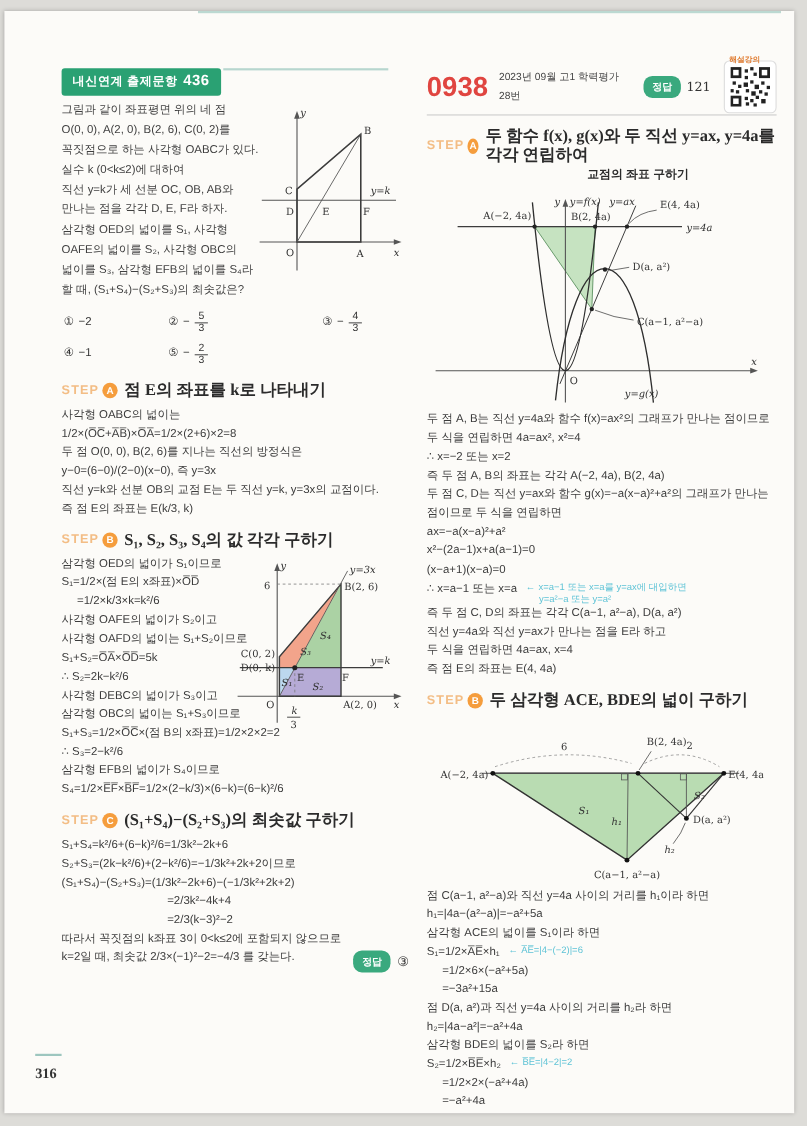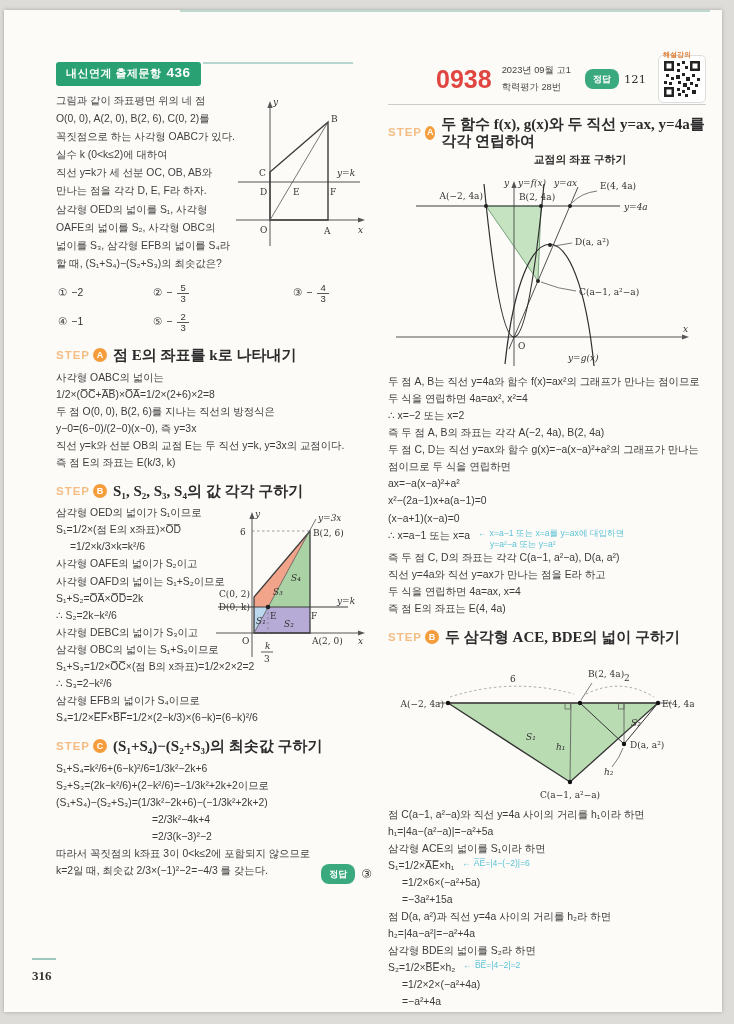--- a/index.html
+++ b/index.html
@@ -38,21 +38,21 @@
              font-size:9px;font-weight:bold;display:flex;align-items:center;
              justify-content:center;margin-left:-3px;}
   .step-title{font-weight:bold;color:#2b2b2b;font-size:15px;font-family:Liberation Serif, serif;}
   .step-title2{font-weight:bold;color:#2b2b2b;font-size:10.8px;margin:-4px 0 6px 66px;text-align:center;}
   
   .ans-row{display:flex;justify-content:flex-end;align-items:center;gap:6px;margin-top:-16px;}
   .pill{background:#3aa97e;color:#fff;font-size:9px;font-weight:bold;
         border-radius:8px;padding:1.5px 8px;}
   .circled{font-size:12px;color:#333;}
   
-  .r-head{display:flex;align-items:center;gap:10px;height:46px;margin-left:48px;}
+  .r-head{display:flex;align-items:center;gap:10px;height:46px;}
   .r-num{color:#e04540;font-weight:bold;font-size:25px;font-family:"Liberation Sans",sans-serif;}
   .r-src{font-size:9.3px;color:#444;flex:1;}
   .r-ans{display:flex;align-items:center;gap:5px;margin-right:2px;}
   .r-ans .val{font-size:11.5px;color:#333;font-family:"DejaVu Serif",serif;}
   .qr-box{position:relative;width:46px;height:46px;border:1px solid #ddd;border-radius:5px;
           background:#fff;display:flex;align-items:center;justify-content:center;}
   .qr-label{position:absolute;top:-9px;left:4px;font-size:7px;color:#e07b30;font-weight:bold;}
   .r-rule{height:1px;background:#ccc;margin:2px 0 8px 0;}
   .note{color:#5ec3d6;font-size:8.6px;line-height:11px;}
   .ln-row{display:flex;align-items:flex-start;gap:8px;}
@@ -206,21 +206,21 @@
         <text x="146" y="139">x</text>
         <text x="53" y="144">k</text>
         <line x1="49" y1="147" x2="61" y2="147" stroke="#333" stroke-width="0.8"></line>
         <text class="rm" x="52" y="157">3</text>
       </svg>
       <p class="ln">삼각형 OED의 넓이가 S₁이므로</p>
       <p class="ln">S₁=1/2×(점 E의 x좌표)×O̅D̅</p>
       <p class="ln indent1">=1/2×k/3×k=k²/6</p>
       <p class="ln">사각형 OAFE의 넓이가 S₂이고</p>
       <p class="ln">사각형 OAFD의 넓이는 S₁+S₂이므로</p>
-      <p class="ln">S₁+S₂=O̅A̅×O̅D̅=2k</p>
+      <p class="ln">S₁+S₂=O̅A̅×O̅D̅=5k</p>
       <p class="ln">∴ S₂=2k−k²/6</p>
       <p class="ln">사각형 DEBC의 넓이가 S₃이고</p>
       <p class="ln">삼각형 OBC의 넓이는 S₁+S₃이므로</p>
       <p class="ln">S₁+S₃=1/2×O̅C̅×(점 B의 x좌표)=1/2×2×2=2</p>
       <p class="ln">∴ S₃=2−k²/6</p>
       <p class="ln">삼각형 EFB의 넓이가 S₄이므로</p>
       <p class="ln">S₄=1/2×E̅F̅×B̅F̅=1/2×(2−k/3)×(6−k)=(6−k)²/6</p>
     </div>
 
     <div class="step-h">

